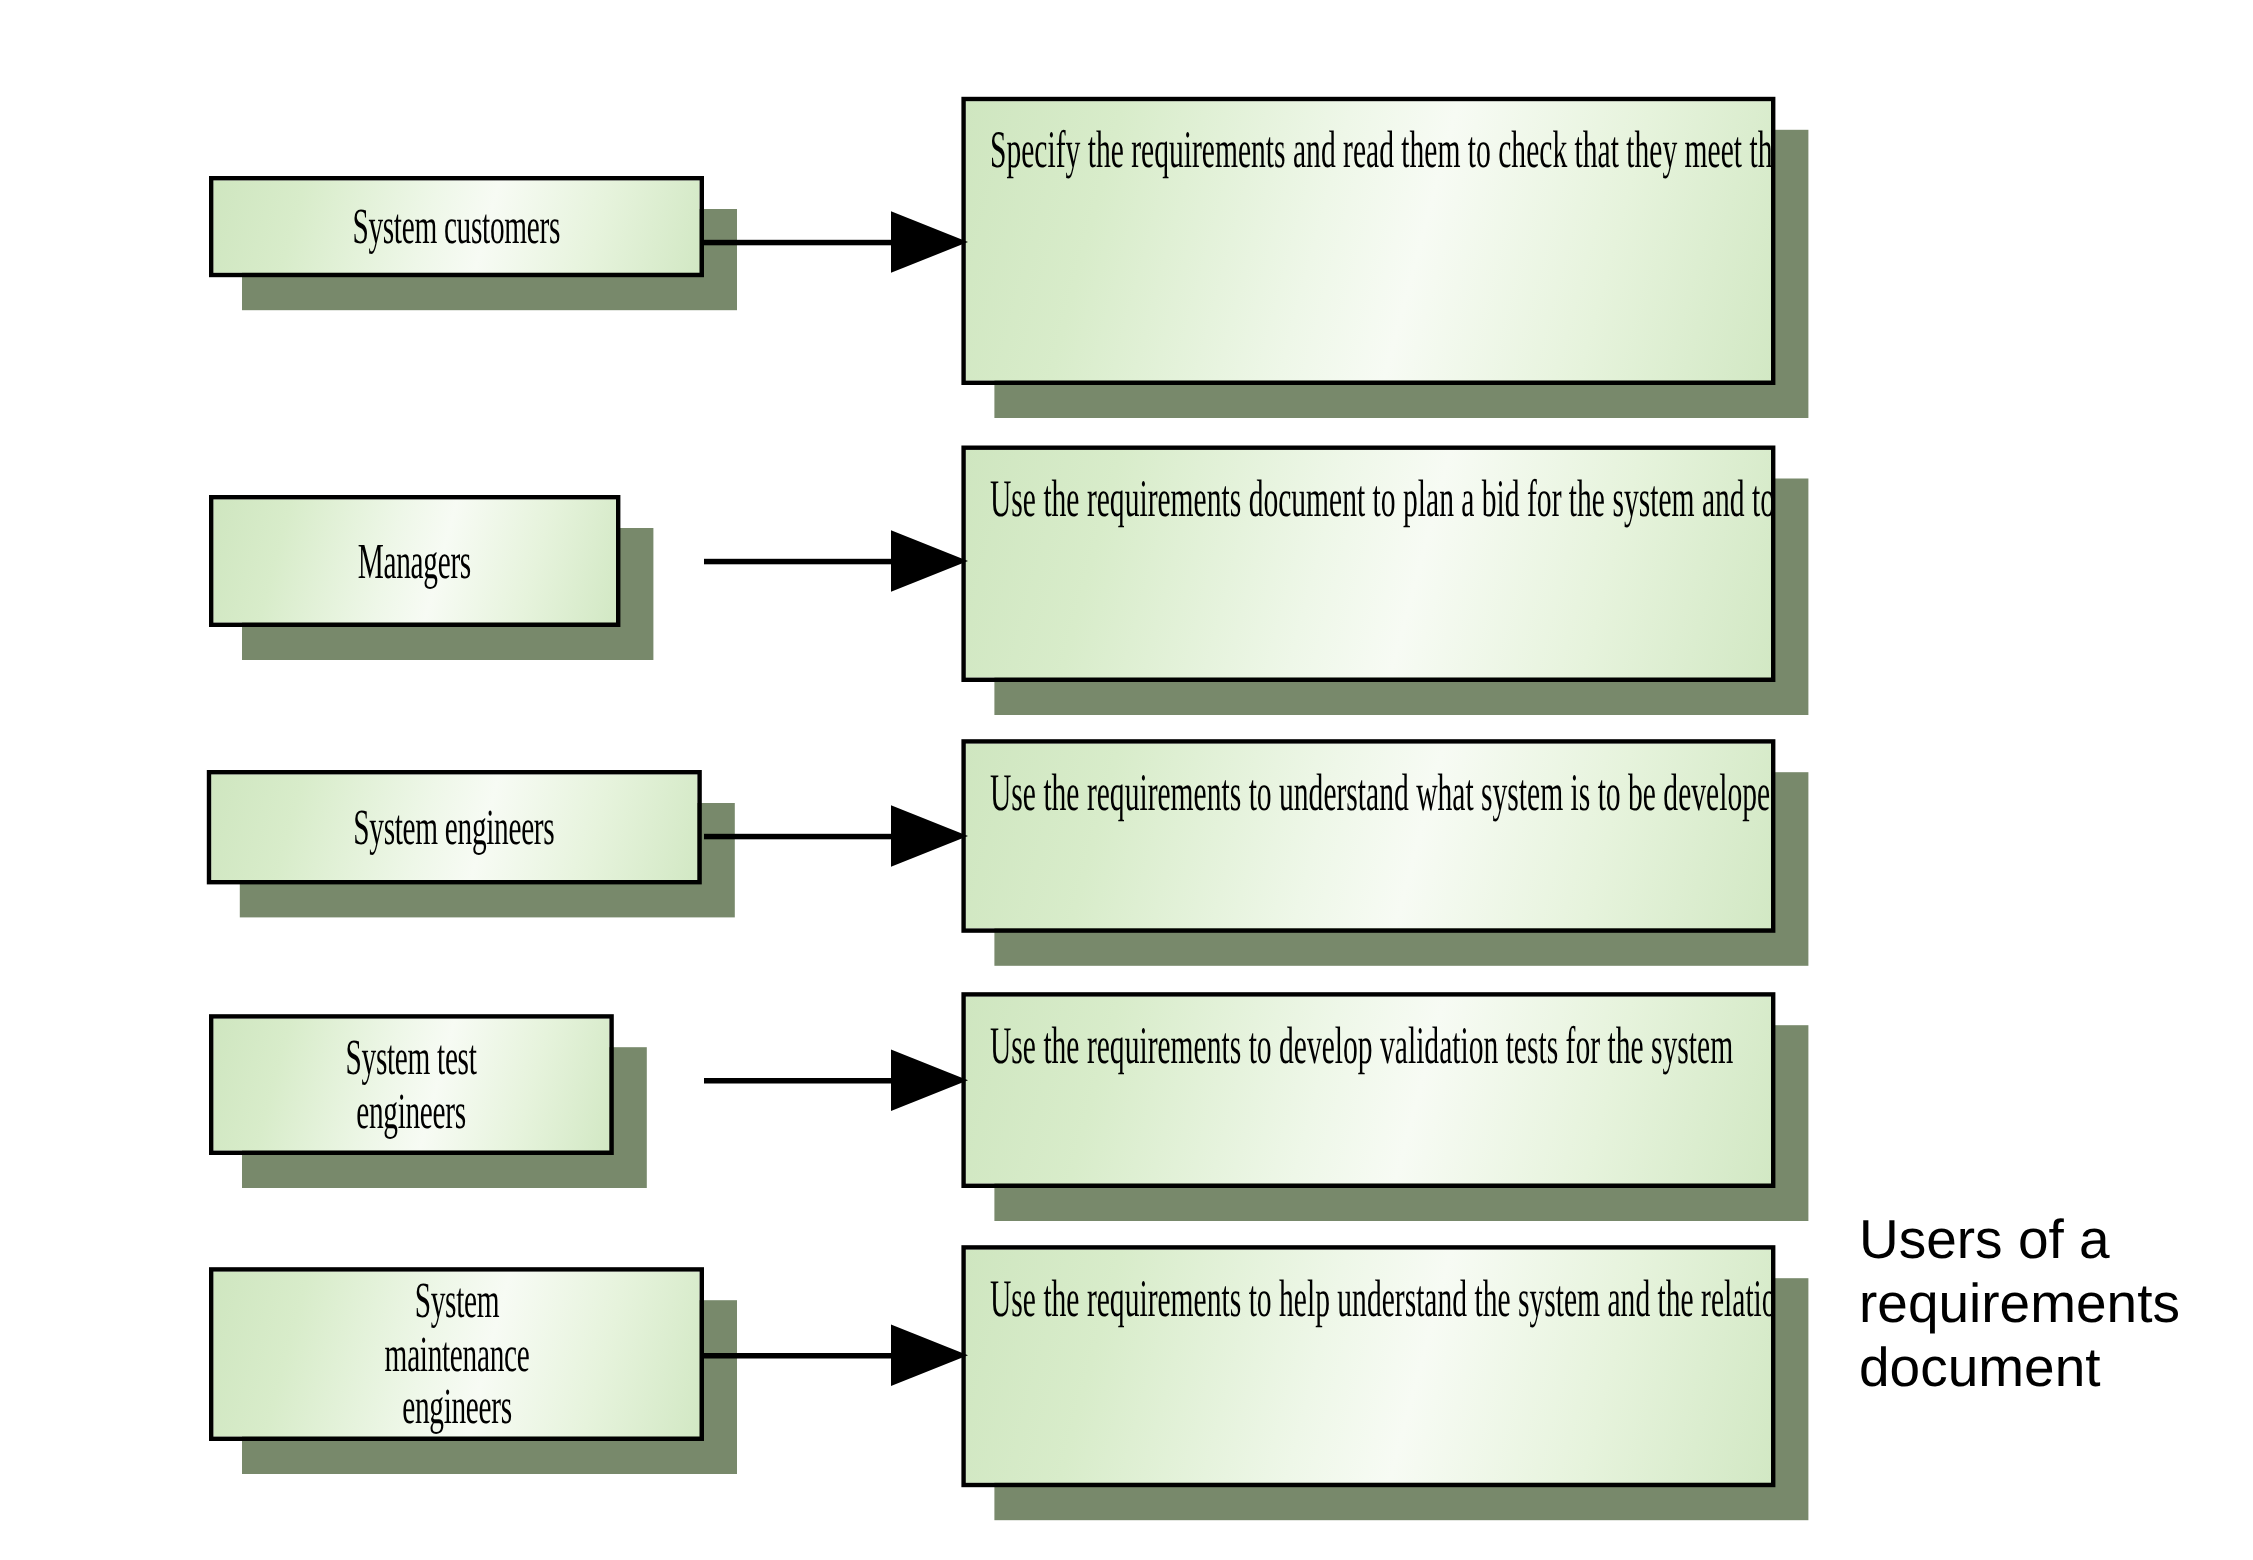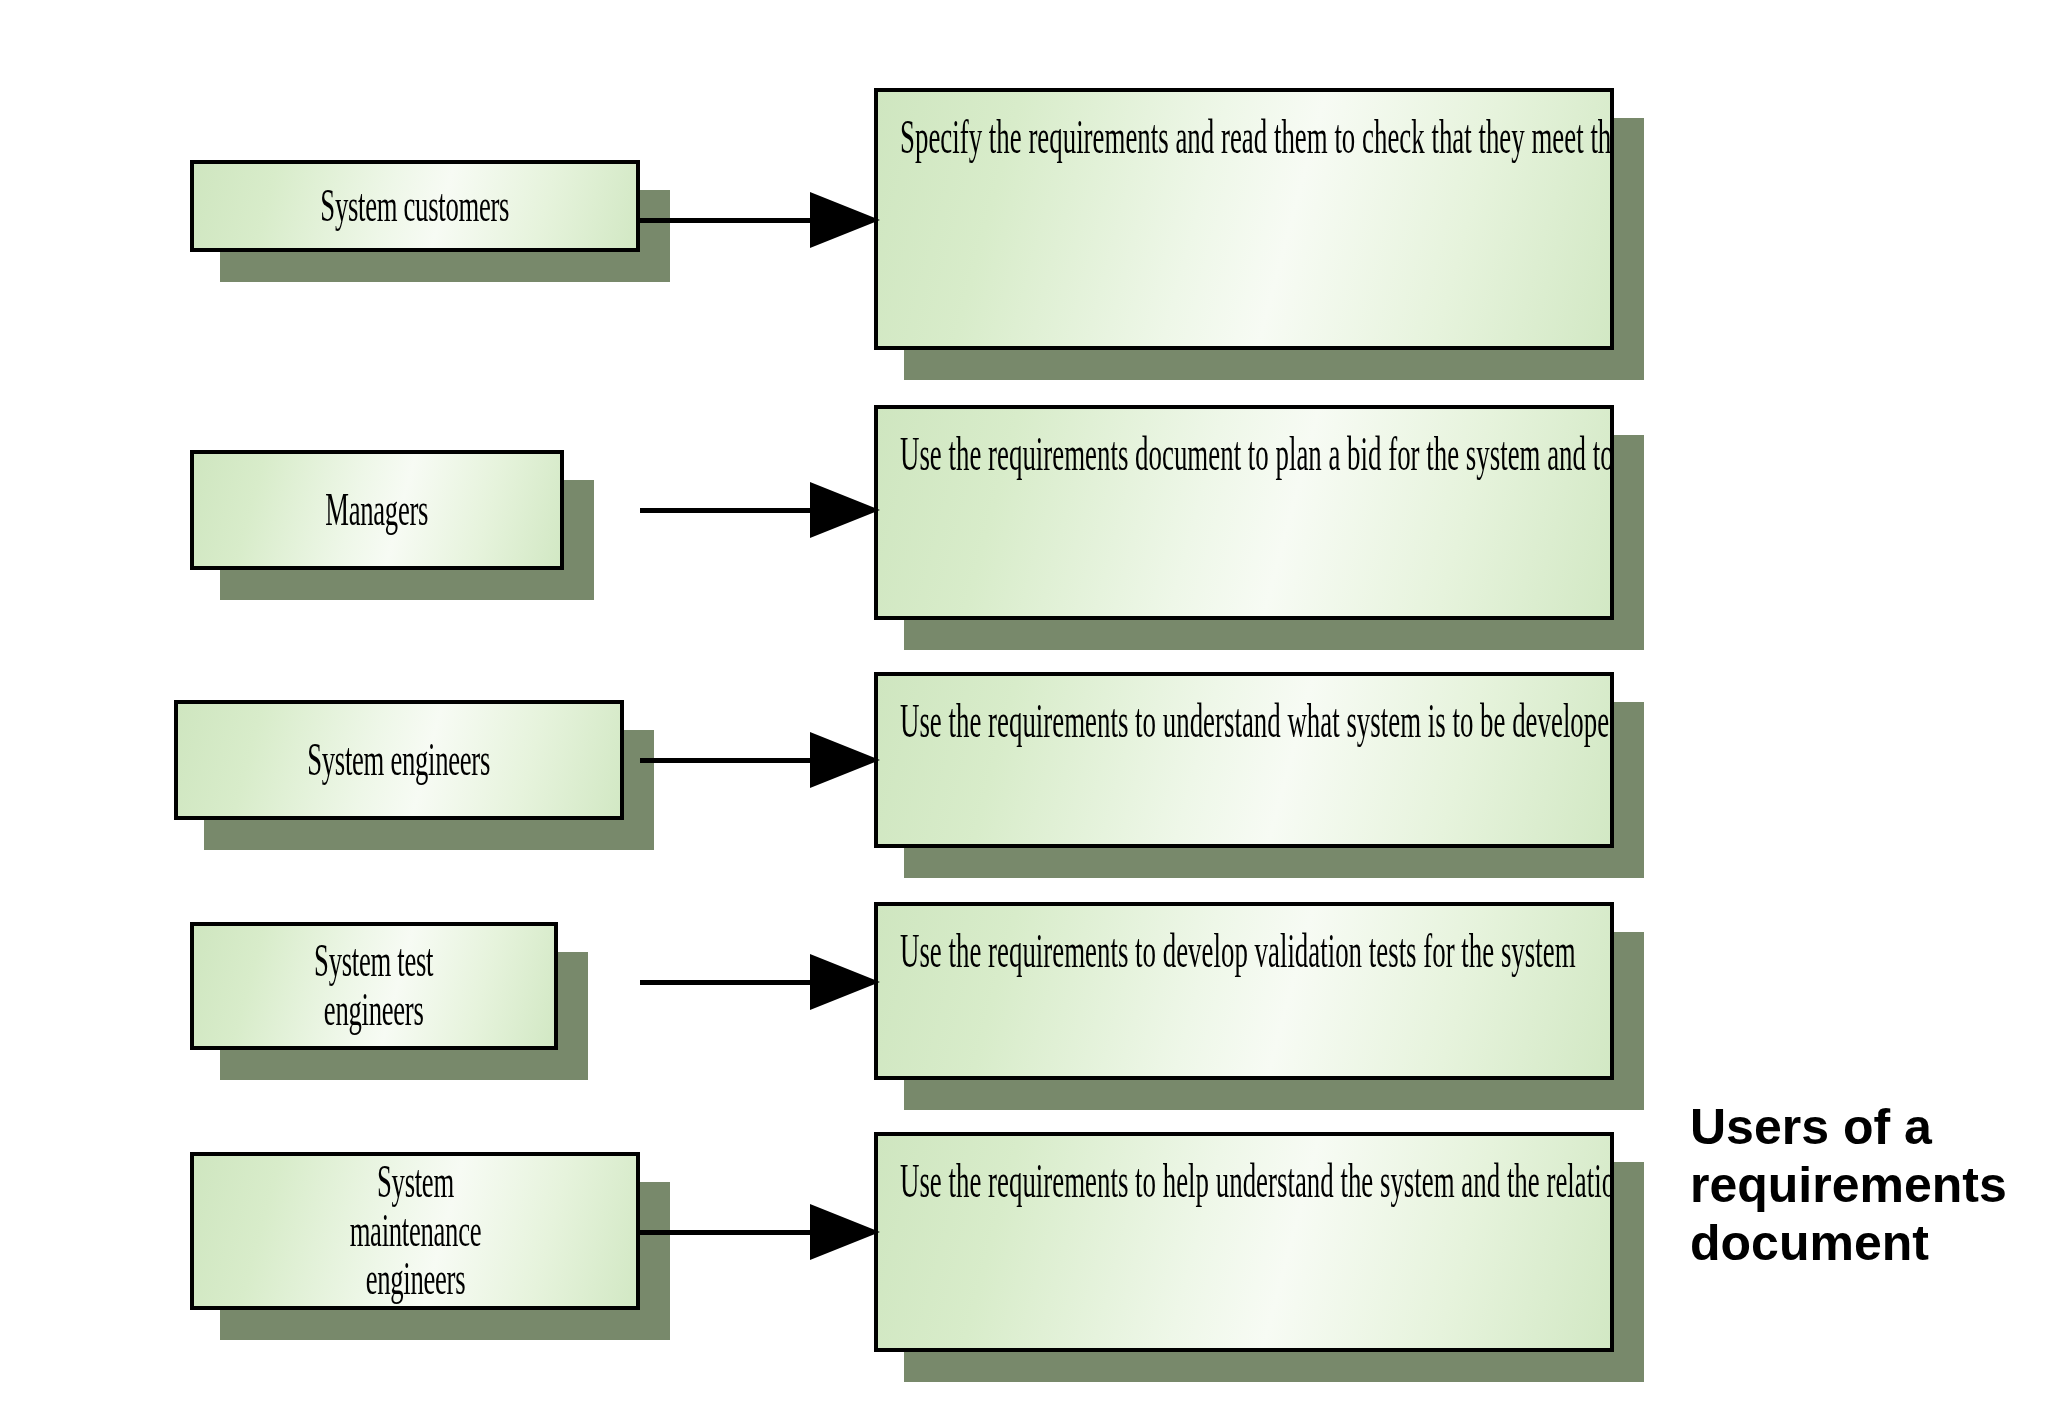--- a/index.html
+++ b/index.html
@@ -110,21 +110,21 @@
     border-top: 28px solid transparent;
     border-bottom: 28px solid transparent;
     border-left: 70px solid #000000;
     margin-top: -28px;
   }
 
   
   #diagram-title {
     position: absolute;
     font-family: "Liberation Sans", sans-serif;
-    font-weight: bold;
+    font-weight: normal;
     font-size: 50px;
     line-height: 1.16;
     color: #000000;
     white-space: pre-line;
   }
 </style>
 </head>
 <body>
 
 <div id="canvas" style="background: rgb(255, 255, 255);">
@@ -160,21 +160,21 @@
     <div class="head" style="left:170px;"></div>
   </div>
 
   <div class="node desc" style="left:874px; top:405px; width:740px; height:215px;">
     <div class="shadow"></div>
     <div class="face">
       <div class="label">Use the requirements document to plan a bid for the system and to plan the system development process</div>
     </div>
   </div>
 
-  <div class="node actor" style="left:174px; top:700px; width:450px; height:120px;">
+  <div class="node actor" style="left:188px; top:700px; width:450px; height:104px;">
     <div class="shadow"></div>
     <div class="face">
       <div class="label">System engineers</div>
     </div>
   </div>
 
   <div class="connector" style="left:640px; top:720px; width:240px; height:80px;">
     <div class="stem" style="width:175px;"></div>
     <div class="head" style="left:170px;"></div>
   </div>

